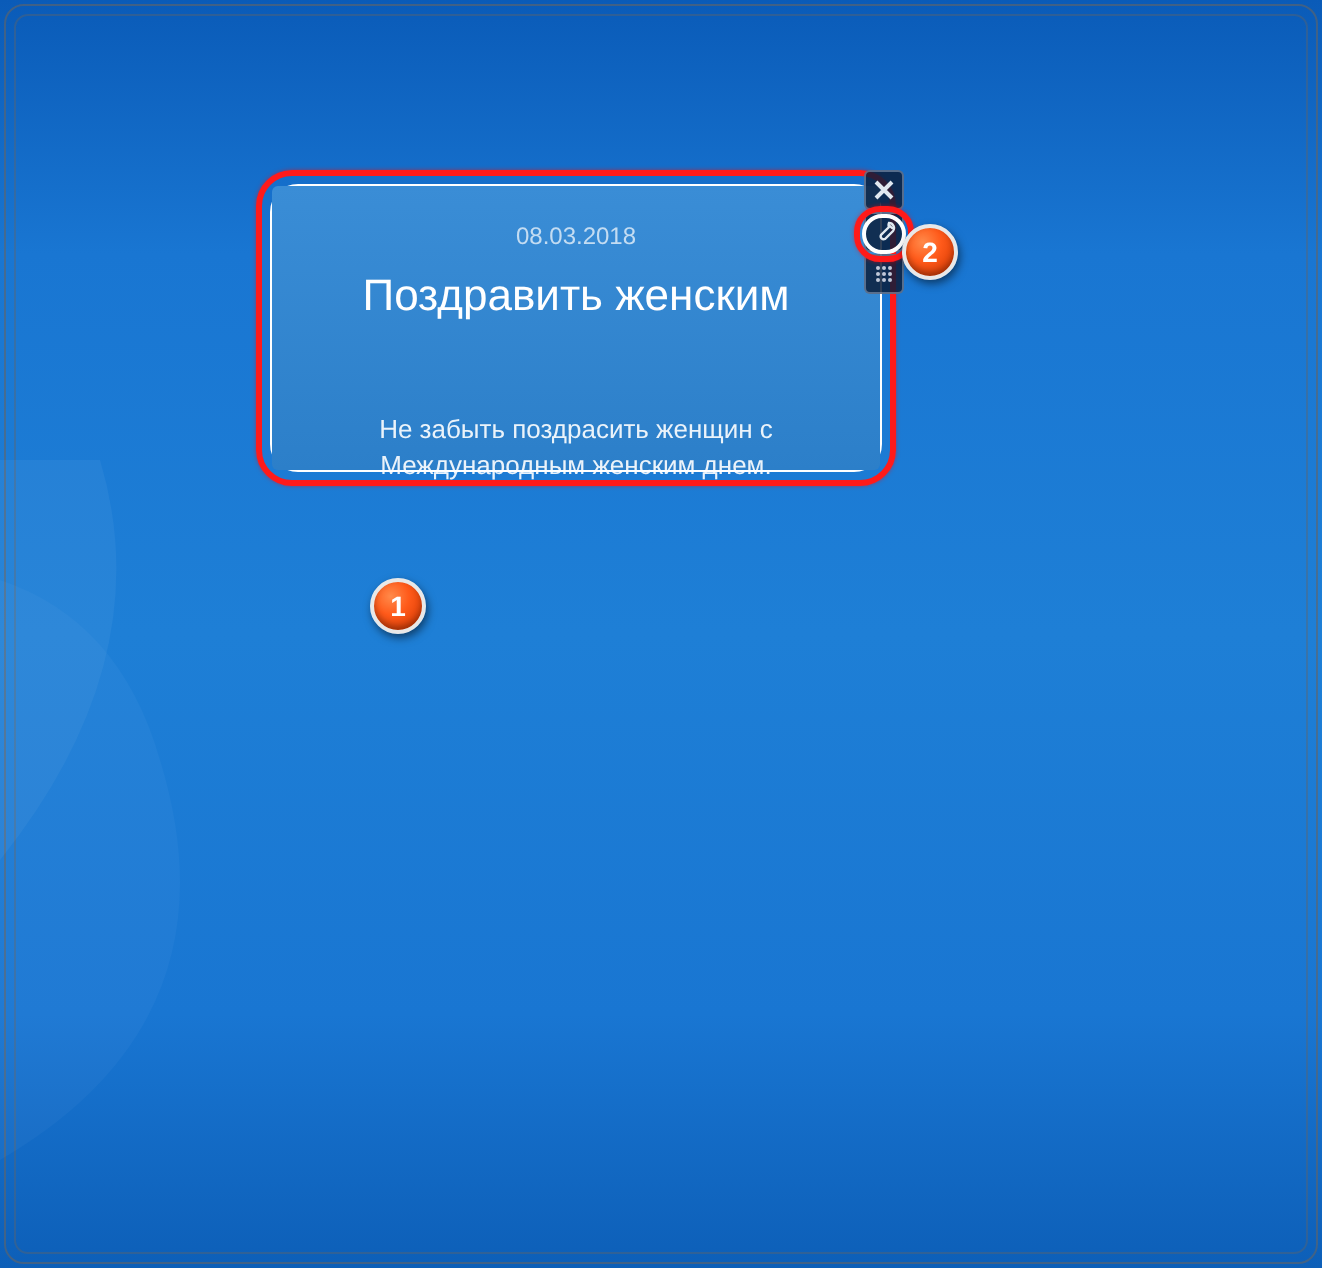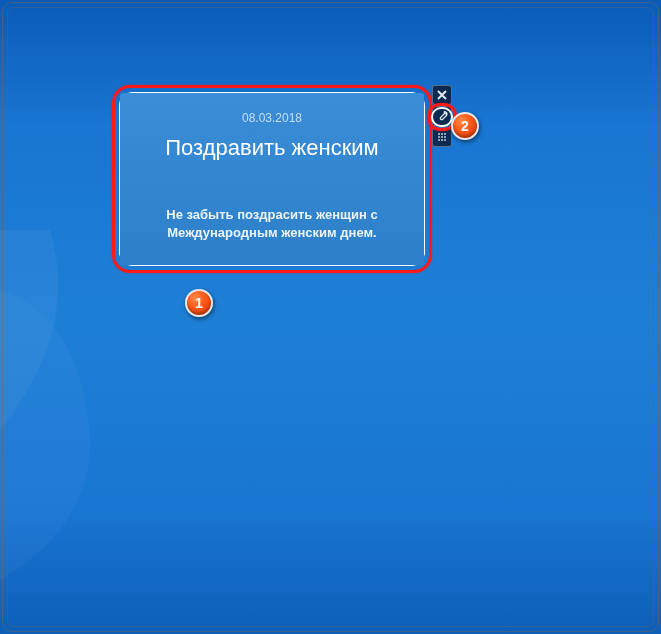--- a/index.html
+++ b/index.html
@@ -44,23 +44,23 @@
       left: 0;
       top: 230px;
       width: 200px;
       height: 350px;
       opacity: 0.3;
     }
     
     .gadget-container {
       position: absolute;
       top: 85px;
-      left: 112px;
+      left: 128px;
       width: 320px;
-      height: 188px;
+      height: 158px;
     }
     
     .highlight-outer {
       position: absolute;
       top: 0;
       left: 0;
       width: 100%;
       height: 100%;
       border: 3px solid #ff1a1a;
       border-radius: 18px;
@@ -103,21 +103,20 @@
       color: #ffffff;
       margin-bottom: 45px;
     }
     
     .gadget-desc {
       font-size: 13px;
       color: rgba(255, 255, 255, 0.9);
       text-align: center;
       line-height: 1.4;
       padding: 0 15px;
-      font-weight: bold;
     }
     
     .gadget-controls {
       position: absolute;
       top: 85px;
       left: 432px;
       width: 22px;
       display: flex;
       flex-direction: column;
       gap: 1px;

